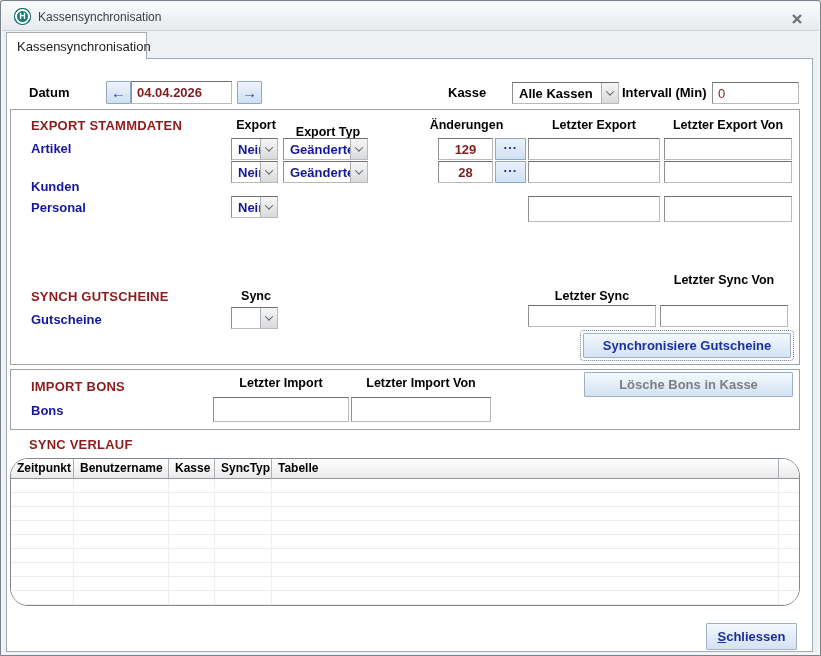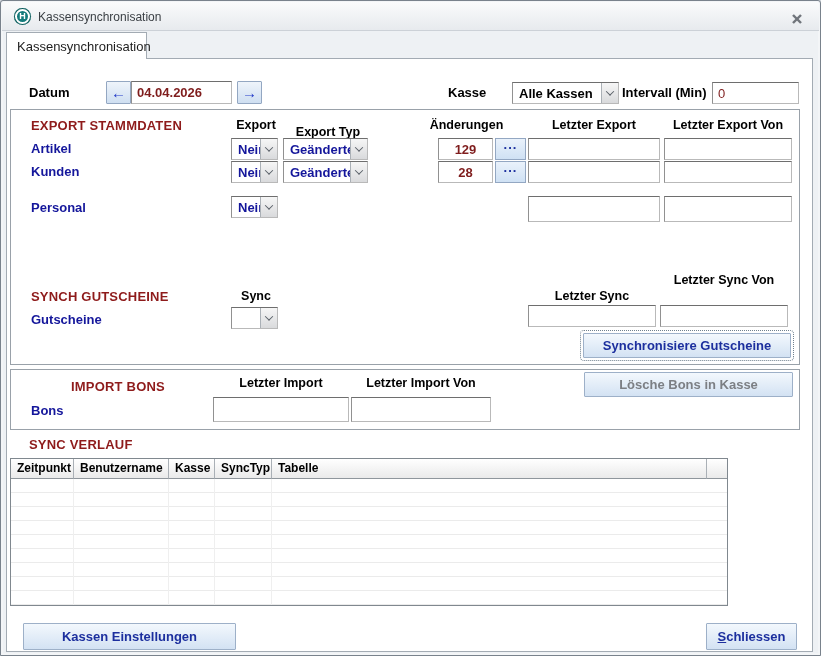--- a/index.html
+++ b/index.html
@@ -186,21 +186,21 @@
   <div class="abs morebtn" style="left:494px; top:137px; width:31px; height:22px;">
     <span>...</span>
   </div>
   <div class="abs field" style="left:527px; top:137px; width:132px; height:22px;">
     <span></span>
   </div>
   <div class="abs field" style="left:663px; top:137px; width:128px; height:22px;">
     <span></span>
   </div>
 
-  <div class="abs blulbl" style="left:30px; top:163px;">Kunden</div>
+  <div class="abs blulbl" style="left:30px; top:178px;">Kunden</div>
   <div class="abs combo" style="left:230px; top:160px; width:47px; height:22px;">
     <span class="combo-text">Nein</span>
     <span class="combo-btn">
         <i class="chev"></i>
       </span>
   </div>
   <div class="abs combo" style="left:282px; top:160px; width:85px; height:22px;">
     <span class="combo-text">Geänderte</span>
     <span class="combo-btn">
         <i class="chev"></i>
@@ -250,54 +250,51 @@
     <span></span>
   </div>
   <div class="abs field" style="left:659px; top:304px; width:128px; height:22px;">
     <span></span>
   </div>
   <div class="abs btn focus" style="left:582px; top:332px; width:208px; height:25px;">
     <span>Synchronisiere Gutscheine</span>
   </div>
 
   <div class="groupbox" style="left:9px; top:368px; width:790px; height:61px;"></div>
-  <div class="abs seclbl" style="left:30px; top:378px;margin-left:40px;">IMPORT BONS</div>
+  <div class="abs seclbl" style="left:30px; top:378px;">IMPORT BONS</div>
   <div class="abs colhdr" style="left:212px; top:375px; width:136px;">Letzter Import</div>
   <div class="abs colhdr" style="left:350px; top:375px; width:140px;">Letzter Import Von</div>
   <div class="abs blulbl" style="left:30px; top:402px;">Bons</div>
   <div class="abs field" style="left:212px; top:396px; width:136px; height:25px;">
     <span></span>
   </div>
   <div class="abs field" style="left:350px; top:396px; width:140px; height:25px;">
     <span></span>
   </div>
   <div class="abs btn gray" style="left:583px; top:371px; width:209px; height:25px;">
     <span>Lösche Bons in Kasse</span>
   </div>
 
   <div class="abs seclbl" style="left:28px; top:436px;">SYNC VERLAUF</div>
-  <div class="lv" style="left:9px; top:457px; width:718px; height:148px;">
+  <div class="lv" style="left:9px; top:457px; width:790px; height:148px;border-radius:18px;">
     <div class="lv-header">
       <div class="lv-hcell">Zeitpunkt</div>
       <div class="lv-hcell">Benutzername</div>
       <div class="lv-hcell">Kasse</div>
       <div class="lv-hcell">SyncTyp</div>
       <div class="lv-hcell">Tabelle</div>
       <div class="lv-hcell"></div>
     </div>
     <div class="lv-body">
       <div class="lv-vline" style="left:62px;"></div>
       <div class="lv-vline" style="left:157px;"></div>
       <div class="lv-vline" style="left:203px;"></div>
       <div class="lv-vline" style="left:260px;"></div>
       <div class="lv-vline" style="left:767px;"></div>
     </div>
   </div>
 
-  <div class="abs btn" style="left:22px; top:622px; width:213px; height:27px;">
-    <span>Kassen Einstellungen</span>
-  </div>
   <div class="abs btn" style="left:705px; top:622px; width:91px; height:27px;">
     <span class="ul">S</span>
       <span>chliessen</span>
   </div>
 
 </div>
 
 </body></html>

